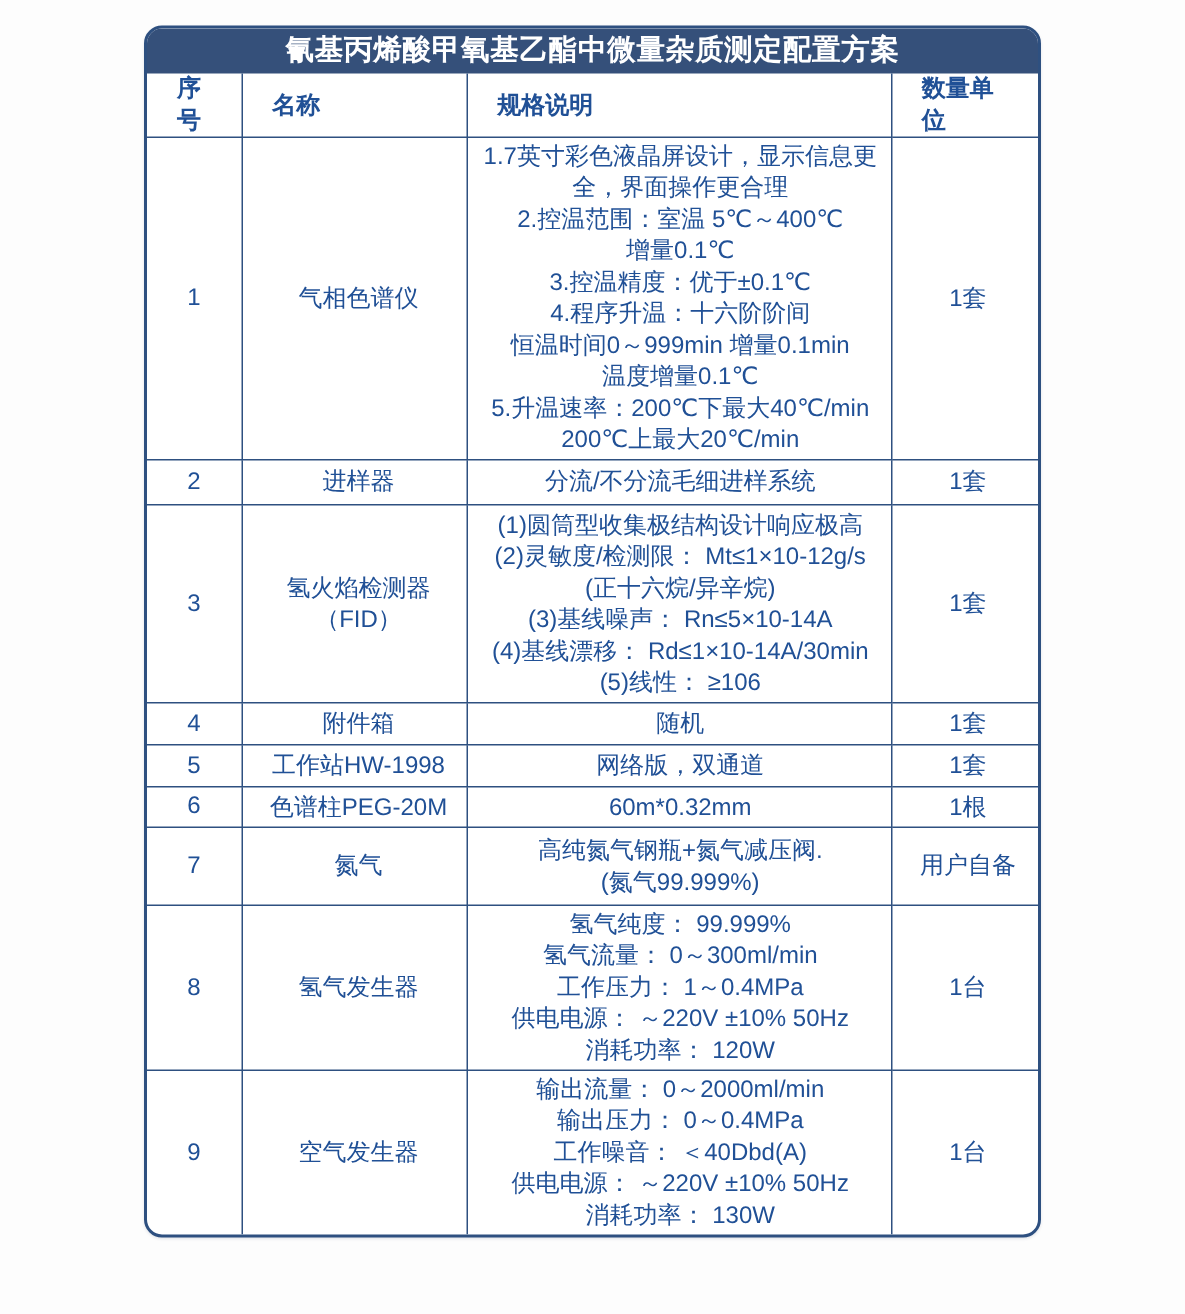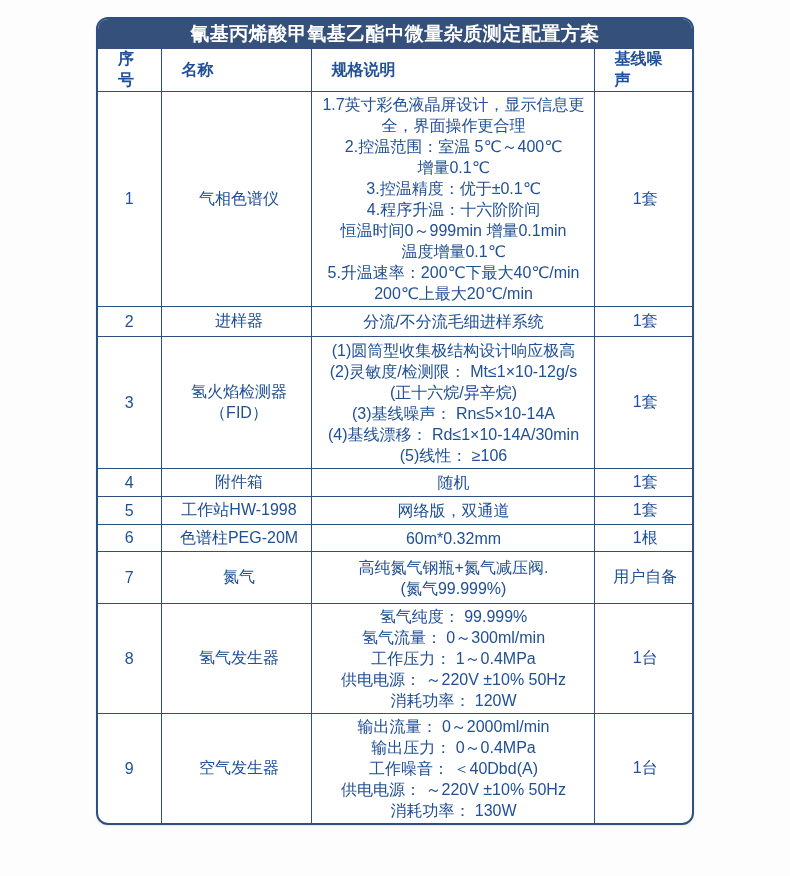--- a/index.html
+++ b/index.html
@@ -96,21 +96,21 @@
         <col class="c-no">
         <col class="c-name">
         <col class="c-spec">
         <col class="c-qty">
       </colgroup>
     <tbody>
         <tr class="h-hdr">
       <th>序号</th>
       <th>名称</th>
       <th>规格说明</th>
-      <th>基线噪声</th>
+      <th>数量单位</th>
     </tr>
 
     <tr class="r1">
       <td class="no">1</td>
       <td class="name">气相色谱仪</td>
       <td class="spec">
         <div class="spec-line">1.7英寸彩色液晶屏设计，显示信息更</div>
         <div class="spec-line">全，界面操作更合理</div>
         <div class="spec-line">2.控温范围：室温 5℃～400℃</div>
         <div class="spec-line">增量0.1℃</div>

